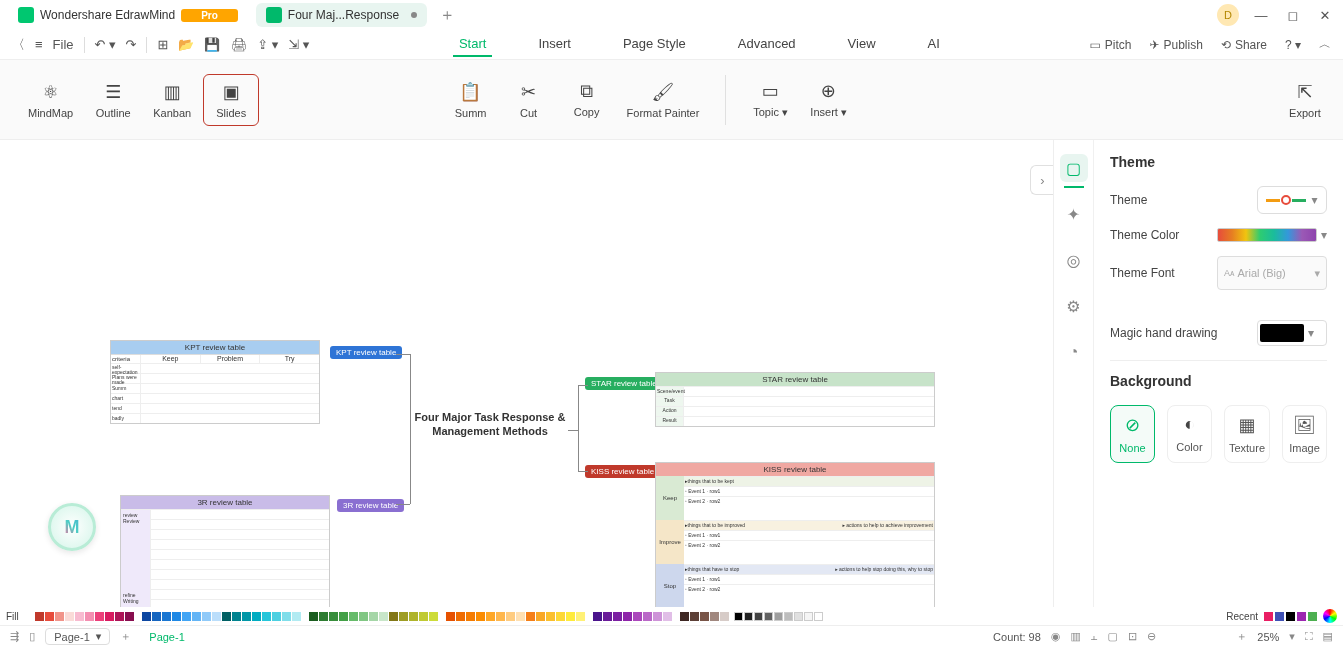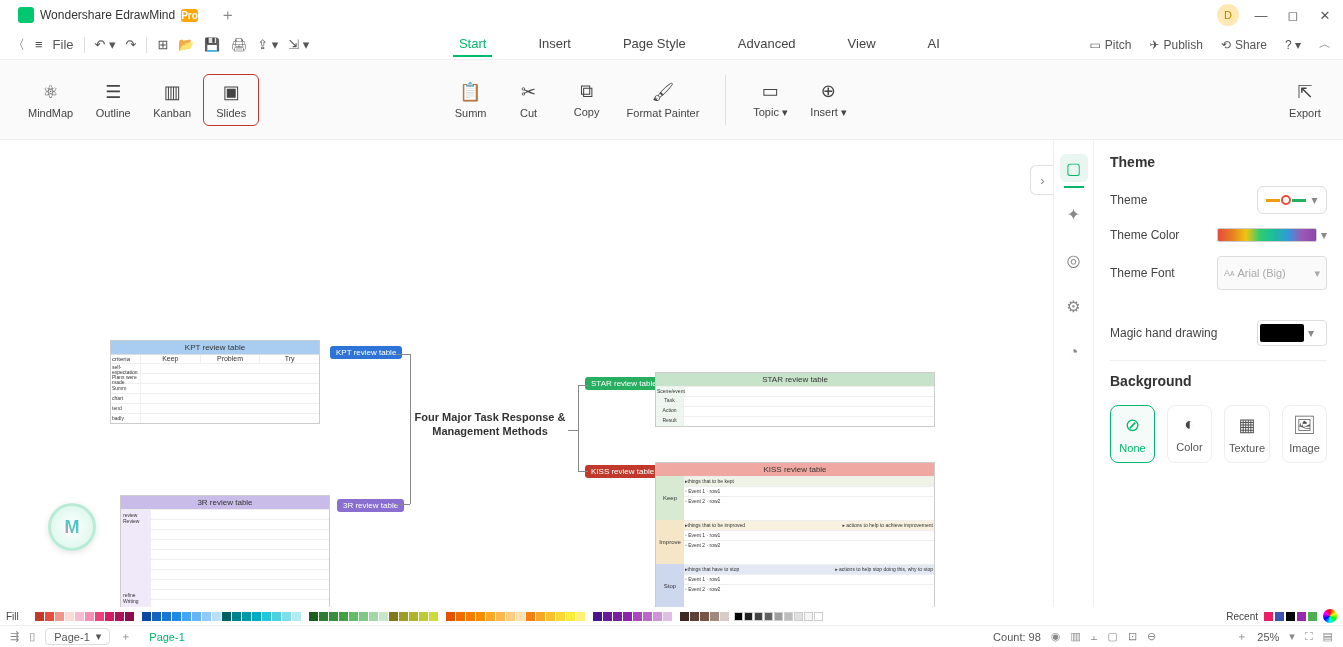--- a/index.html
+++ b/index.html
@@ -4,21 +4,21 @@
 <style>
 * { box-sizing: border-box; margin: 0; padding: 0; font-family: -apple-system, "Segoe UI", sans-serif; }
 body { width: 1343px; height: 647px; background: #f5f5f5; overflow: hidden; position: relative; font-size: 13px; color: #333; }
 
 
 .titlebar { height: 30px; background: #fff; display: flex; align-items: center; padding: 0 8px; }
 .tab { display: flex; align-items: center; gap: 6px; padding: 4px 10px; border-radius: 6px; font-size: 12px; }
 .tab.app { background: #fff; }
 .tab.doc { background: #e8f5f0; margin-left: 8px; }
 .tab-icon { width: 16px; height: 16px; border-radius: 3px; }
-.pro-badge { background: #ffa500; color: #fff; padding: 1px 0; border-radius: 3px; font-size: 10px; font-weight: bold; }
+.pro-badge { background: #ffa500; color: #fff; padding: 1px 20px; border-radius: 3px; font-size: 10px; font-weight: bold; }
 .dot { width: 6px; height: 6px; background: #888; border-radius: 50%; margin-left: 6px; }
 .add-tab { margin-left: 12px; font-size: 16px; color: #888; cursor: pointer; }
 .titlebar-right { margin-left: auto; display: flex; gap: 12px; align-items: center; }
 .avatar { width: 22px; height: 22px; background: #ffe8b3; border-radius: 50%; display: flex; align-items: center; justify-content: center; font-size: 11px; color: #b38600; }
 .win-btn { width: 20px; text-align: center; color: #555; cursor: pointer; }
 
 
 .toolbar { height: 30px; background: #fff; display: flex; align-items: center; padding: 0 12px; gap: 10px; border-bottom: 1px solid #eee; }
 .tb-btn { color: #555; cursor: pointer; font-size: 13px; }
 .tb-sep { width: 1px; height: 16px; background: #ddd; }
@@ -93,20 +93,25 @@
 .float-badge .m { font-weight: bold; font-size: 18px; background: linear-gradient(45deg,#ff6b9d,#4ecdc4,#45b7d1); -webkit-background-clip: text; color: transparent; }
 </style>
 </head>
 <body>
 
 <div class="titlebar">
   <div class="tab app">
     <div class="tab-icon" style="background:#00c770"></div>
     <span>Wondershare EdrawMind</span>
     <span class="pro-badge">Pro</span>
+  </div>
+  <div class="tab doc">
+    <div class="tab-icon" style="background:#00b96b"></div>
+    <span>Four Maj...Response</span>
+    <span class="dot"></span>
   </div>
   <div class="add-tab">＋</div>
   <div class="titlebar-right">
     <div class="avatar">
         <span>D</span>
       </div>
     <div class="win-btn">—</div>
     <div class="win-btn">◻</div>
     <div class="win-btn">✕</div>
   </div>

